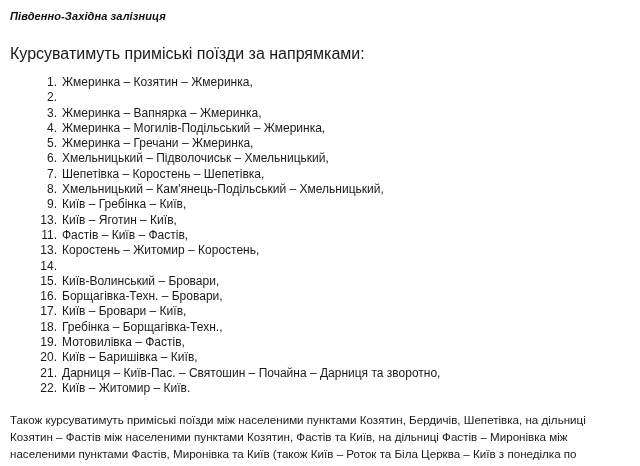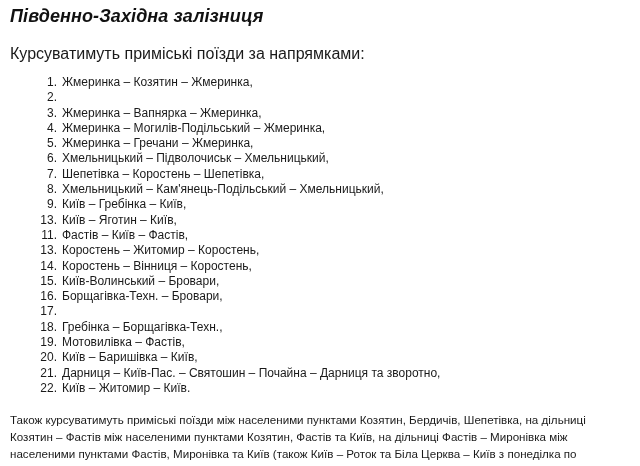--- a/index.html
+++ b/index.html
@@ -16,21 +16,21 @@
     color: #1a1a1a;
     -webkit-font-smoothing: antialiased;
   }
   .page {
     box-sizing: border-box;
     width: 640px;
     height: 466px;
     padding: 6px 6px 0 6px;
   }
   .doc-title {
-    font-size: 18px;
+    font-size: 11px;
     font-weight: bold;
     font-style: italic;
     line-height: 16px;
     margin: 0 0 0 4px;
     padding-top: 2px;
     color: #111111;
     letter-spacing: 0.1px;
   }
   .intro {
     font-size: 16px;
@@ -126,32 +126,32 @@
     <li>
         <span class="num">11.</span>
         <span class="txt">Фастів – Київ – Фастів,</span>
       </li>
     <li>
         <span class="num">13.</span>
         <span class="txt">Коростень – Житомир – Коростень,</span>
       </li>
     <li>
         <span class="num">14.</span>
-        <span class="txt">Коростень – Вінниця – Коростень,</span>
       </li>
     <li>
         <span class="num">15.</span>
         <span class="txt">Київ-Волинський – Бровари,</span>
       </li>
     <li>
         <span class="num">16.</span>
         <span class="txt">Борщагівка-Техн. – Бровари,</span>
       </li>
     <li>
         <span class="num">17.</span>
+        <span class="txt">Київ – Бровари – Київ,</span>
       </li>
     <li>
         <span class="num">18.</span>
         <span class="txt">Гребінка – Борщагівка-Техн.,</span>
       </li>
     <li>
         <span class="num">19.</span>
         <span class="txt">Мотовилівка – Фастів,</span>
       </li>
     <li>

